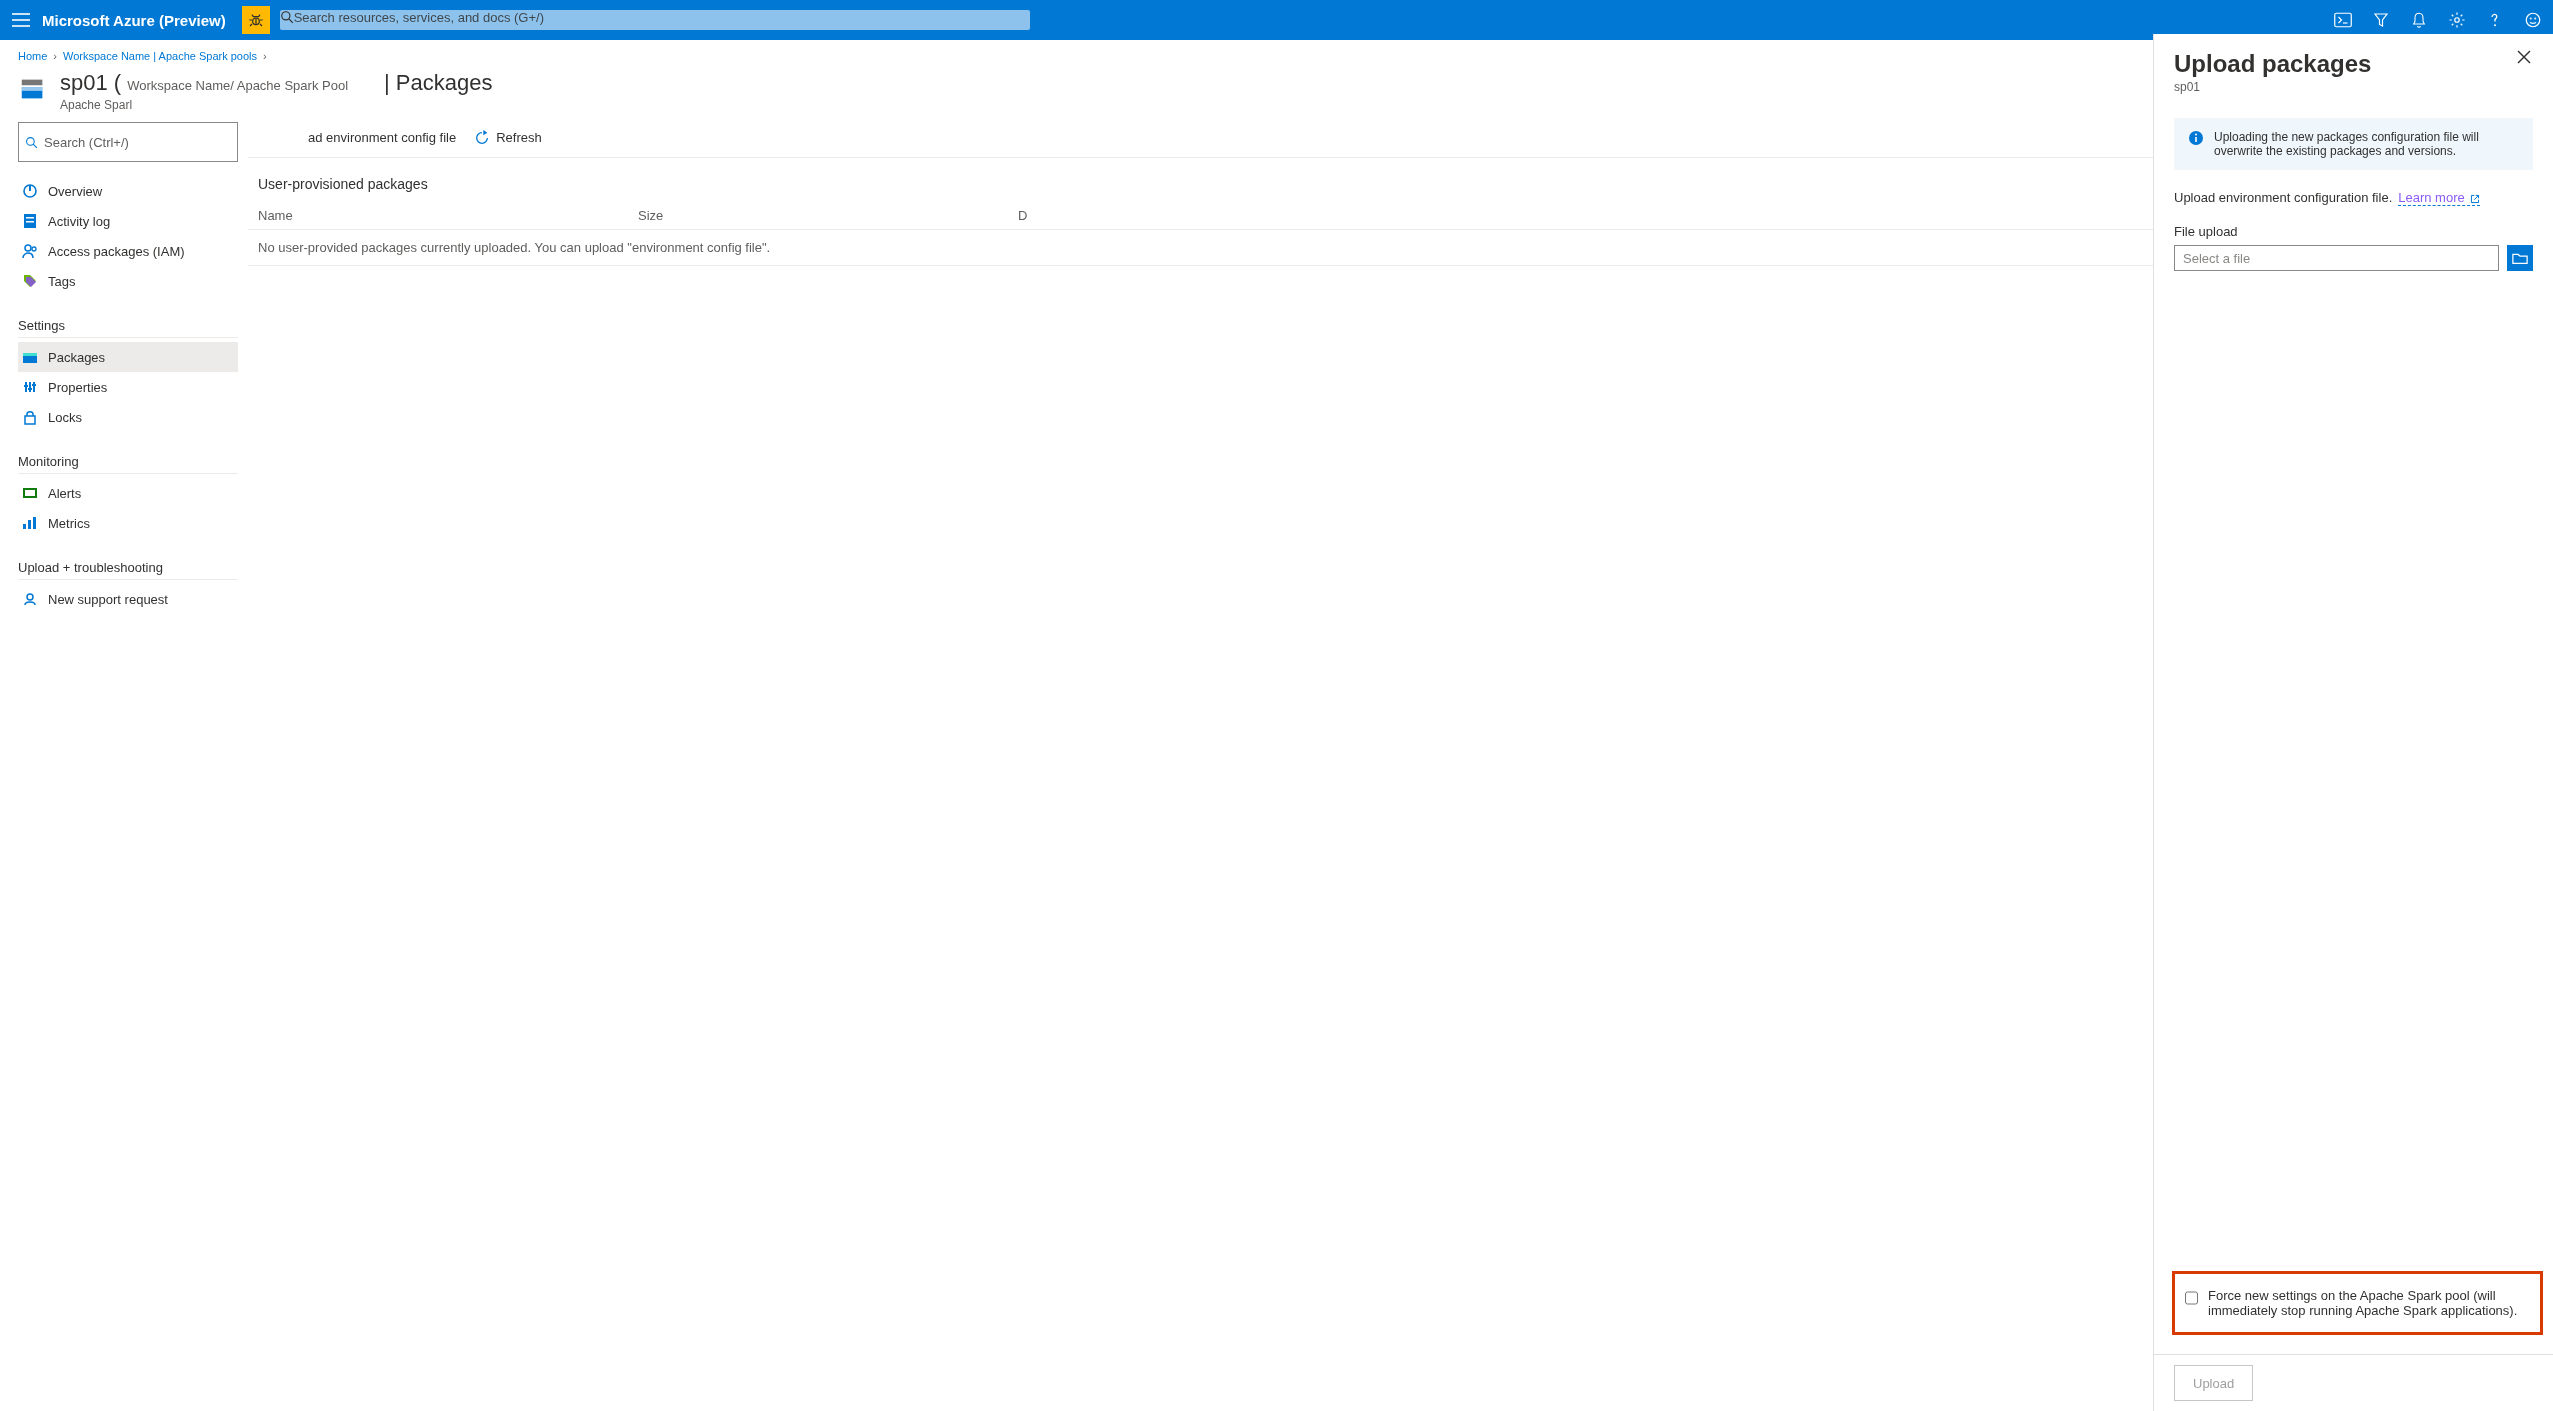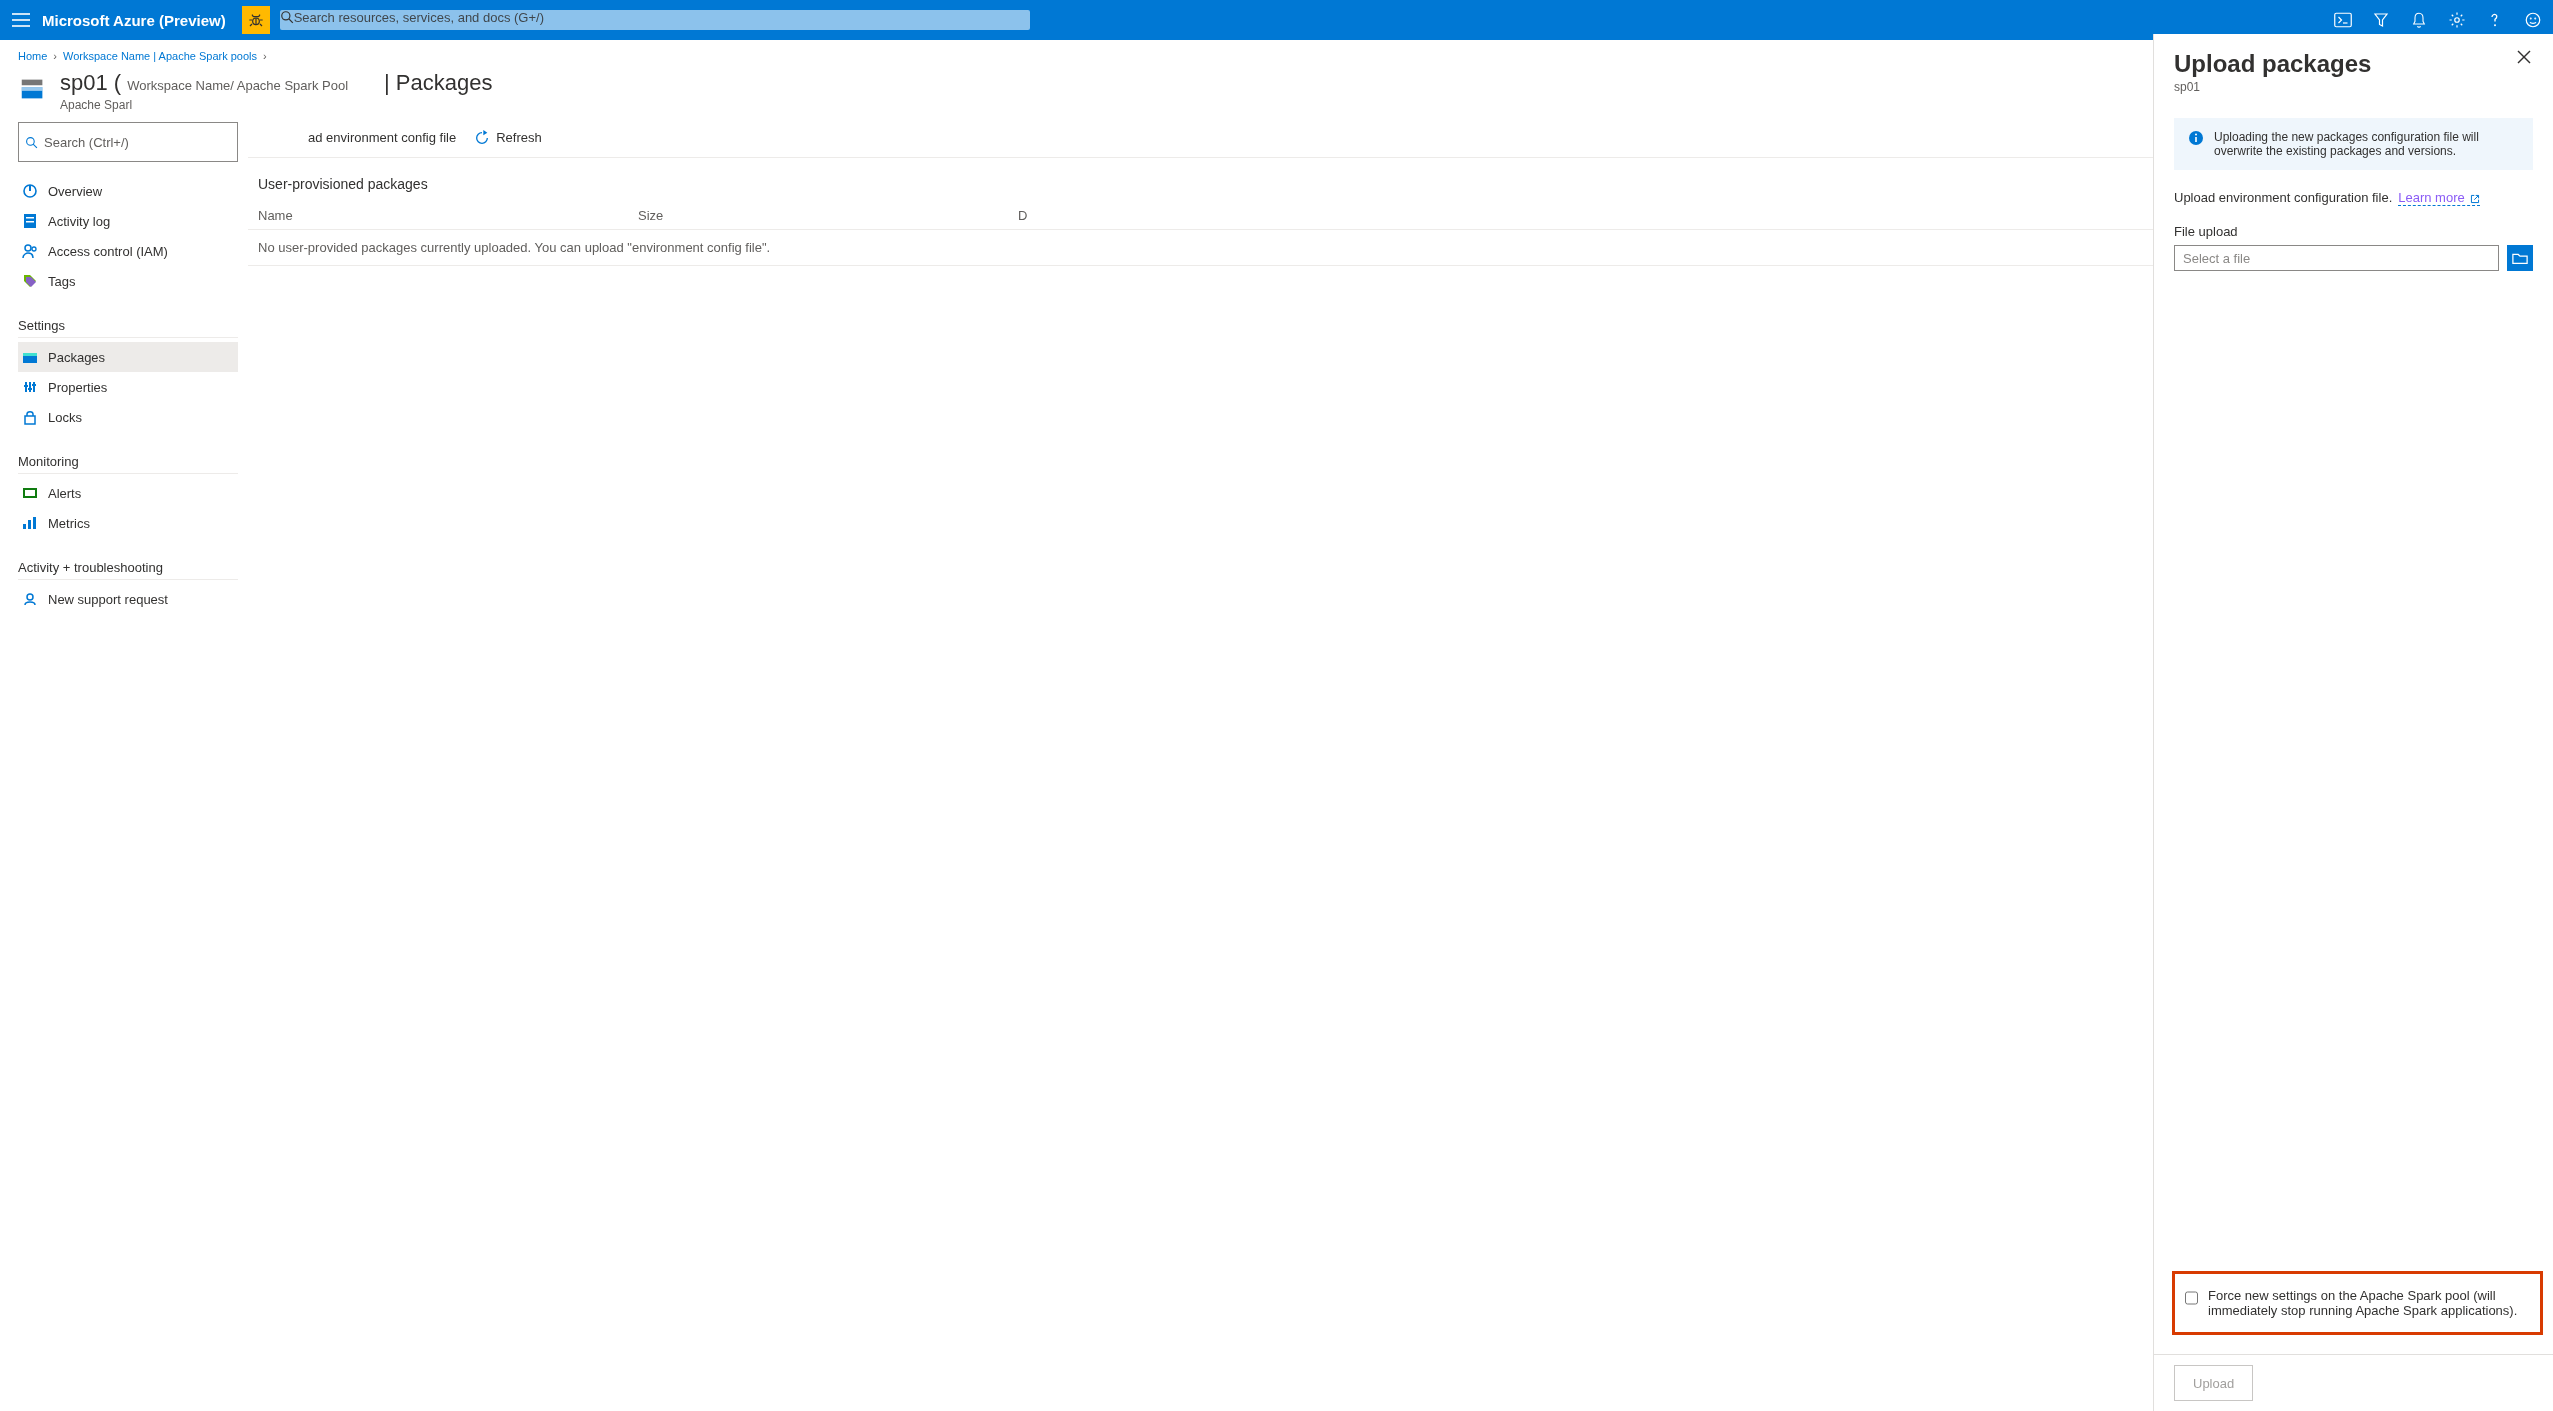--- a/index.html
+++ b/index.html
@@ -219,21 +219,21 @@
       <span>Activity log</span>
     </div>
     <div class="nav-item">
       <span class="nav-ico">
           <svg width="16" height="16" viewBox="0 0 16 16">
             <circle cx="6" cy="5" r="3" fill="none" stroke="#0078d4" stroke-width="1.5"></circle>
             <path d="M1 15 C1 11 5 10 6 10 C9 10 11 12 11 15" fill="none" stroke="#0078d4" stroke-width="1.5"></path>
             <circle cx="12" cy="6" r="2" fill="none" stroke="#0078d4" stroke-width="1.3"></circle>
           </svg>
         </span>
-      <span>Access control (IAM)</span>
+      <span>Access packages (IAM)</span>
     </div>
     <div class="nav-item">
       <span class="nav-ico">
           <svg width="16" height="16" viewBox="0 0 16 16">
             <path d="M2 2 H8 L14 8 L8 14 L2 8 Z" fill="#6bb700"></path>
             <path d="M4 4 H9 L14 9 L9 14 L4 9 Z" fill="#8661c5"></path>
           </svg>
         </span>
       <span>Tags</span>
     </div>
@@ -285,21 +285,21 @@
       <span class="nav-ico">
           <svg width="16" height="14" viewBox="0 0 16 14">
             <rect x="1" y="8" width="3" height="5" fill="#0078d4"></rect>
             <rect x="6" y="4" width="3" height="9" fill="#0078d4"></rect>
             <rect x="11" y="1" width="3" height="12" fill="#0078d4"></rect>
           </svg>
         </span>
       <span>Metrics</span>
     </div>
 
-    <div class="section-label">Activity + troubleshooting</div>
+    <div class="section-label">Upload + troubleshooting</div>
     <div class="nav-item">
       <span class="nav-ico">
           <svg width="16" height="16" viewBox="0 0 16 16">
             <circle cx="8" cy="6" r="3" fill="none" stroke="#0078d4" stroke-width="1.5"></circle>
             <path d="M3 14 C3 10 13 10 13 14" fill="none" stroke="#0078d4" stroke-width="1.5"></path>
           </svg>
         </span>
       <span>New support request</span>
     </div>
   </div>

